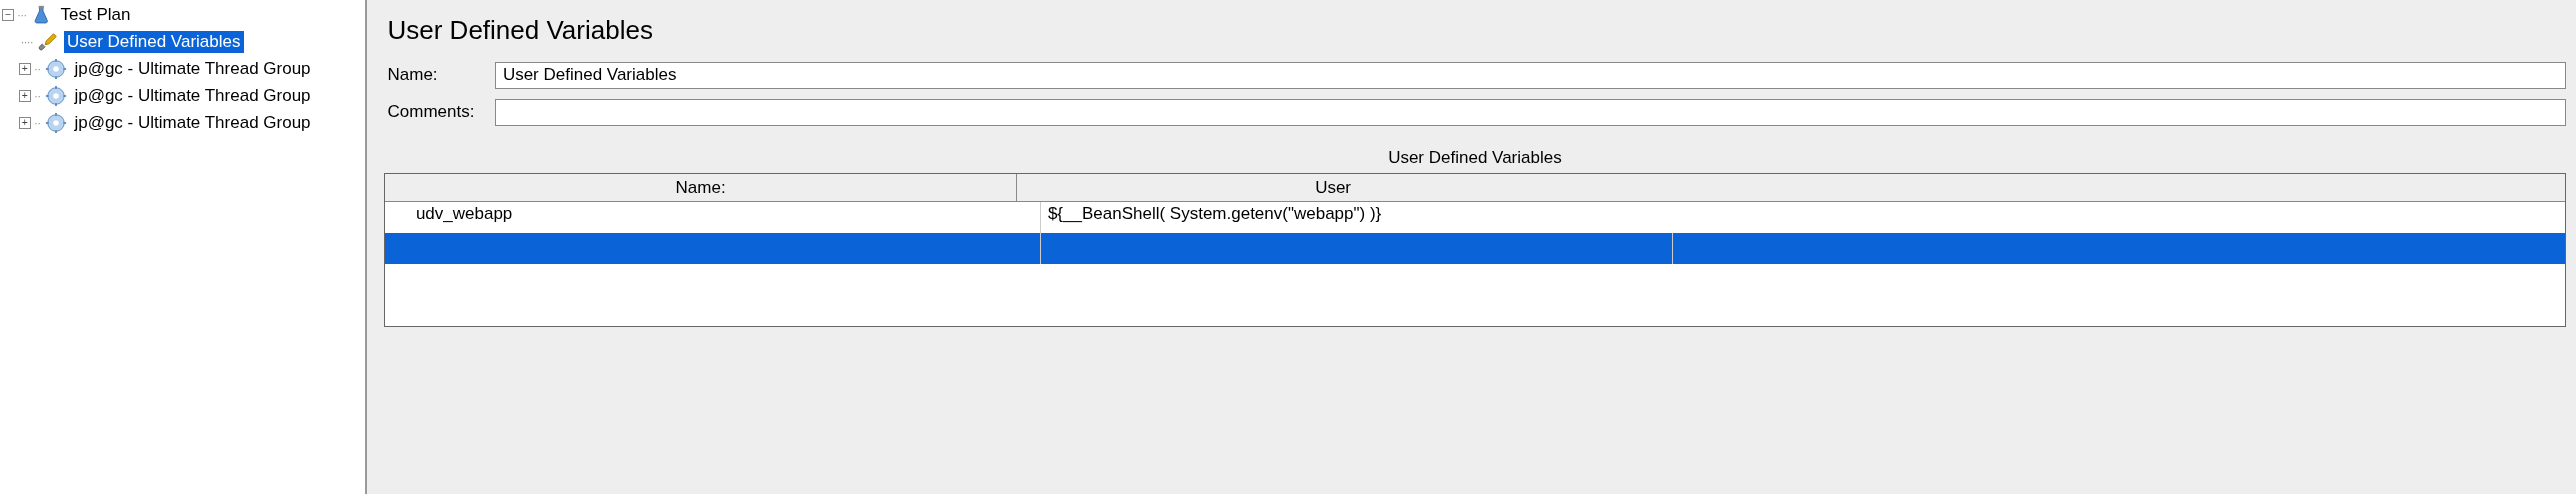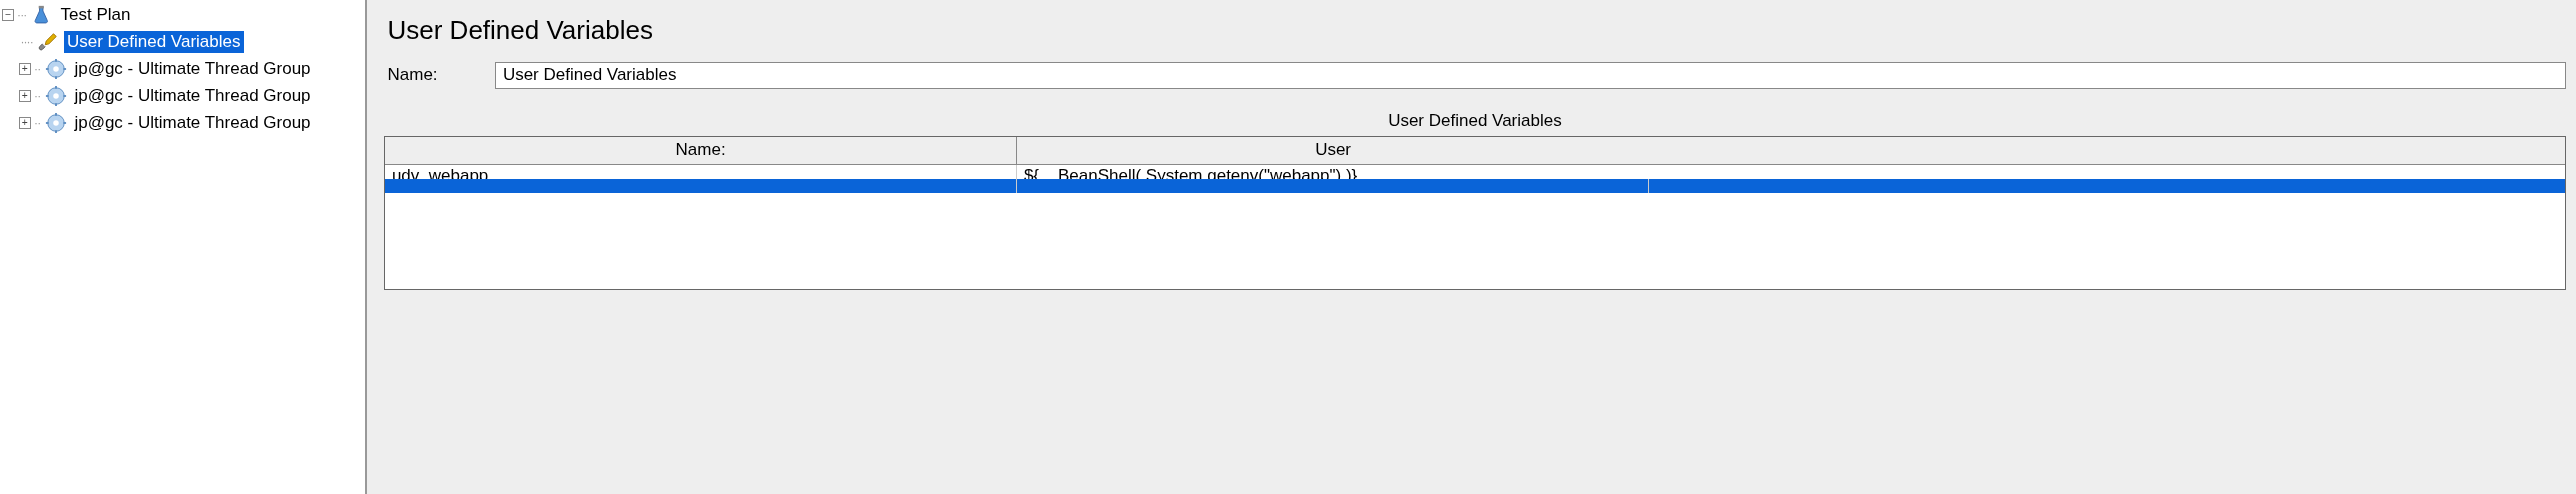--- a/index.html
+++ b/index.html
@@ -107,21 +107,21 @@
     border-bottom: 0.9px solid #888;
   }
   .vars-header .col {
     border-right: 0.9px solid #888;
     text-align: center;
     padding: 3.4px 0;
     background: #eeeeee;
   }
   .vars-header .col:last-child { border-right: none; }
   .vars-body { flex:1; background:#fff; }
-  .vars-row { display:flex; height: 14px; }
+  .vars-row { display:flex; height: 31px; padding-left: 24px; }
   .vars-row .cell {
     border-right: 0.9px solid #ccc;
     padding: 1.7px 6.8px;
     overflow: hidden;
     white-space: nowrap;
   }
   .vars-row .cell:last-child { border-right:none; }
   .vars-row.selected-row {
     background: #0a64d8;
   }
@@ -221,20 +221,24 @@
 
 <div class="main-panel">
 
   <div class="panel-title">User Defined Variables</div>
 
   <div class="form-row">
     <div class="form-label">Name:</div>
     <input class="text-input" type="text" value="User Defined Variables" style="">
   </div>
 
+  <div class="form-row">
+    <div class="form-label">Comments:</div>
+    <input class="text-input" type="text" value="" style="">
+  </div>
 
   <div class="section-title">User Defined Variables</div>
 
   <div class="vars-table">
     <div class="vars-header">
       <div class="col col-name">Name:</div>
       <div class="col col-value">User</div>
     </div>
     <div class="vars-body">
       <div class="vars-row">

